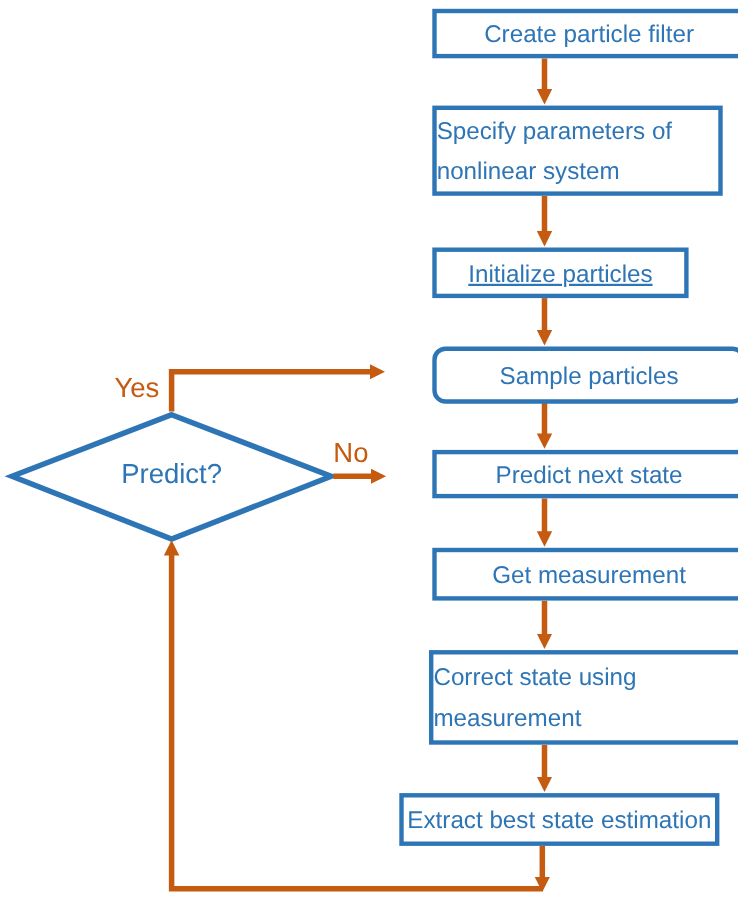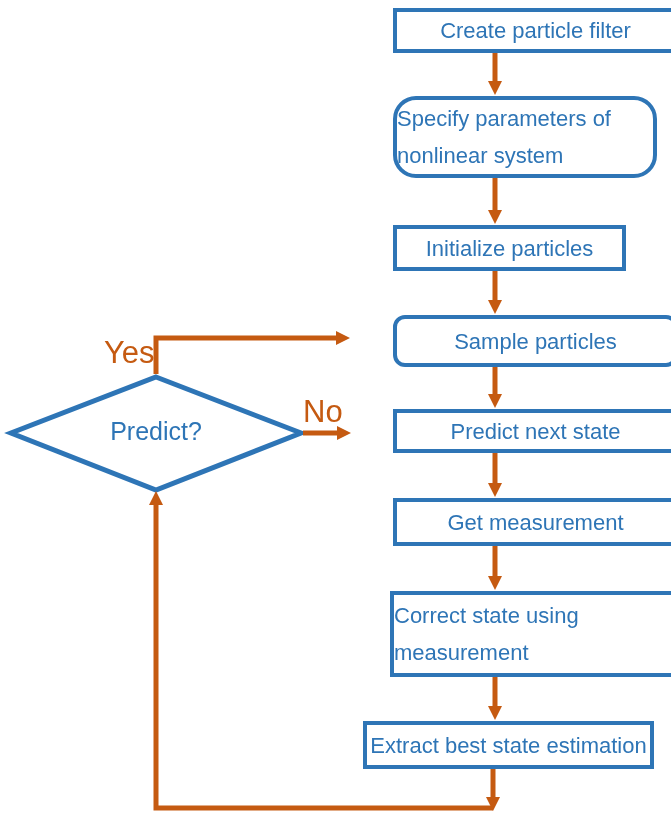--- a/index.html
+++ b/index.html
@@ -36,21 +36,21 @@
   .decision-label{
     position:absolute;
     left:11px;top:416px;width:290px;
     text-align:center;
     color:var(--blue);
     font-size:25px;line-height:30px;
   }
   .edge-label{
     position:absolute;
     color:var(--orange);
-    font-size:31px;line-height:28px;
+    font-size:25px;line-height:28px;
   }
   .edge-label.yes{left:104px;top:339px;}
   .edge-label.no{left:303px;top:398px;text-align:center;}
 </style>
 </head>
 <body>
 
 <div class="stage">
 
   <svg class="connector-layer" viewBox="0 0 671 823" xmlns="http://www.w3.org/2000/svg" aria-hidden="true">
@@ -70,23 +70,23 @@
     <path class="edge" d="M495,546 L495,577" marker-end="url(#arrowhead)"></path>
     <path class="edge" d="M495,677 L495,707" marker-end="url(#arrowhead)"></path>
     <path class="edge" d="M493,769 L493,798" marker-end="url(#arrowhead)"></path>
     <path class="edge" d="M493,808 L156,808 L156,504" marker-end="url(#arrowhead)"></path>
     <path class="edge" d="M156,374 L156,338 L337,338" marker-end="url(#arrowhead)"></path>
     <path class="edge" d="M303,433 L338,433" marker-end="url(#arrowhead)"></path>
   </svg>
 
   <div class="node single" style="left:353px;top:8px;width:285px;height:45px;">Create particle filter</div>
 
-  <div class="node" style="left:353px;top:96px;width:264px;height:82px;border-radius:23px;">Specify parameters of nonlinear system</div>
+  <div class="node" style="left:353px;top:96px;width:264px;height:82px;">Specify parameters of nonlinear system</div>
 
-  <div class="node single" style="left:353px;top:225px;width:233px;height:46px;">Initialize particles</div>
+  <div class="node single" style="left:353px;top:225px;width:233px;height:46px;text-decoration:underline;">Initialize particles</div>
 
   <div class="node single" style="left:353px;top:315px;width:285px;height:52px;border-radius:12px;">Sample particles</div>
 
   <div class="node single" style="left:353px;top:409px;width:285px;height:44px;">Predict next state</div>
 
   <div class="node single" style="left:353px;top:498px;width:285px;height:48px;">Get measurement</div>
 
   <div class="node" style="left:350px;top:591px;width:287px;height:86px;">Correct state using measurement</div>
 
   <div class="node single" style="left:323px;top:721px;width:291px;height:48px;">Extract best state estimation</div>

